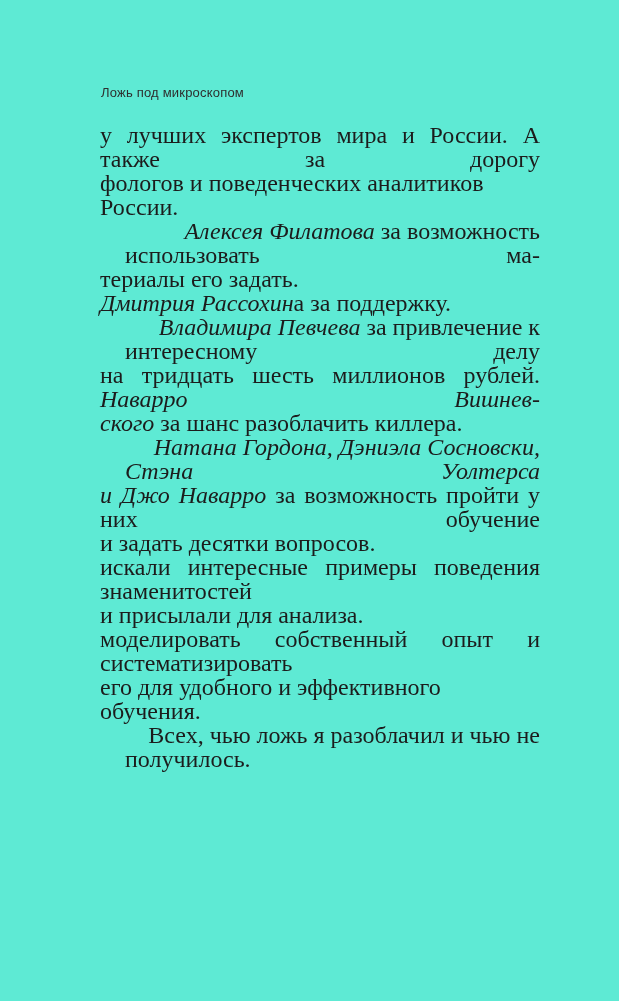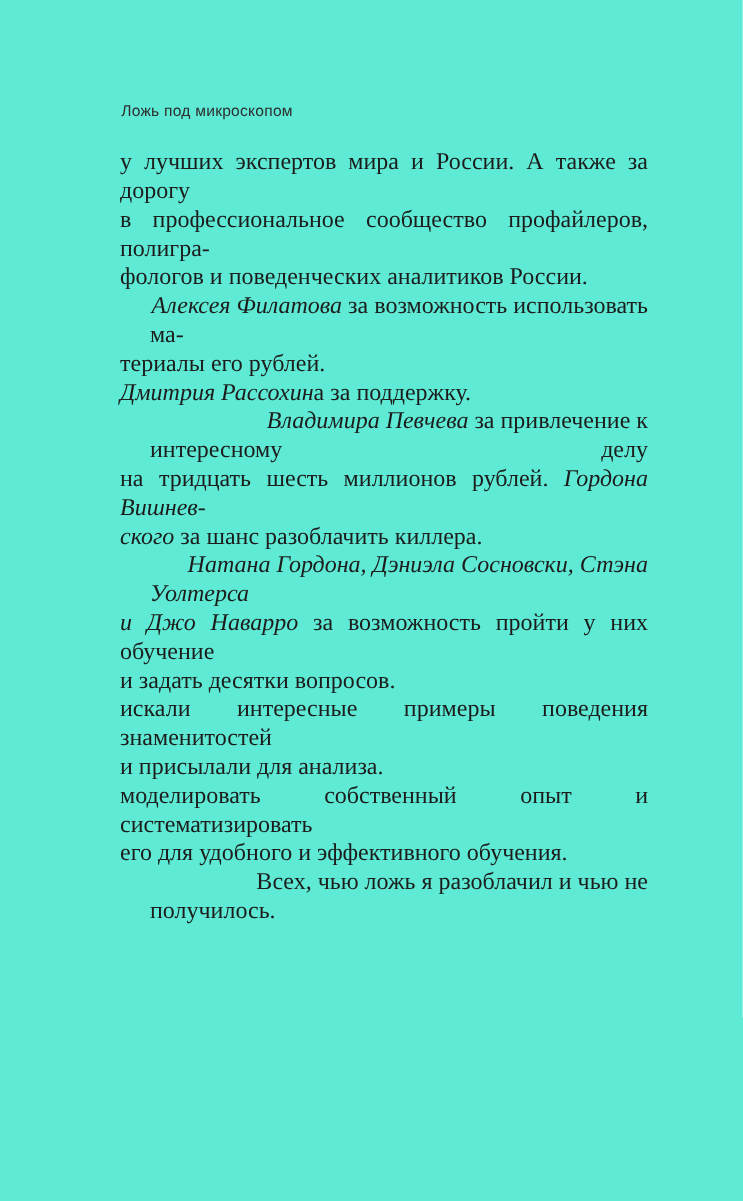--- a/index.html
+++ b/index.html
@@ -23,21 +23,21 @@
     font-size: 13px;
     line-height: 15px;
     color: #2e2e2e;
     letter-spacing: 0.2px;
   }
   .text-block {
     position: absolute;
     left: 100px;
     top: 123px;
     width: 440px;
-    font-size: 20px;
+    font-size: 24px;
     line-height: 24px;
     color: #1c1c1c;
   }
   .paragraph { margin: 0; }
   .line {
     text-align: justify;
     text-align-last: justify;
   }
   .line.last {
     text-align: left;
@@ -53,33 +53,32 @@
 </style>
 </head>
 <body>
 
 <div class="page">
   <div class="running-header">Ложь под микроскопом</div>
 
   <div class="text-block">
       <div class="paragraph">
         <div class="line"><span class="seg">у лучших экспертов мира и России. А также за дорогу</span></div>
-        <div class="line"><span class="seg">в профессиональное сообщество профайлеров, полигра-</span></div>
         <div class="line last"><span class="seg">фологов и поведенческих аналитиков России.</span></div>
       </div>
       <div class="paragraph">
         <div class="line indent"><span class="seg italic">Алексея Филатова</span><span class="seg"> за возможность использовать ма-</span></div>
-        <div class="line last"><span class="seg">териалы его рублей.</span></div>
+        <div class="line last"><span class="seg">териалы его задать.</span></div>
       </div>
       <div class="paragraph">
         <div class="line last"><span class="seg italic">Дмитрия Рассохин</span><span class="seg">а за поддержку.</span></div>
       </div>
       <div class="paragraph">
         <div class="line indent"><span class="seg italic">Владимира Певчева</span><span class="seg"> за привлечение к интересному делу</span></div>
-        <div class="line"><span class="seg">на тридцать шесть миллионов рублей. </span><span class="seg italic">Гордона Вишнев-</span></div>
+        <div class="line"><span class="seg">на тридцать шесть миллионов рублей. </span><span class="seg italic">Наварро Вишнев-</span></div>
         <div class="line last"><span class="seg italic">ского</span><span class="seg"> за шанс разоблачить киллера.</span></div>
       </div>
       <div class="paragraph">
         <div class="line indent"><span class="seg italic">Натана Гордона, Дэниэла Сосновски, Стэна Уолтерса</span></div>
         <div class="line"><span class="seg italic">и Джо Наварро</span><span class="seg"> за возможность пройти у них обучение</span></div>
         <div class="line last"><span class="seg">и задать десятки вопросов.</span></div>
       </div>
       <div class="paragraph">
         <div class="line"><span class="seg">искали интересные примеры поведения знаменитостей</span></div>
         <div class="line last"><span class="seg">и присылали для анализа.</span></div>

